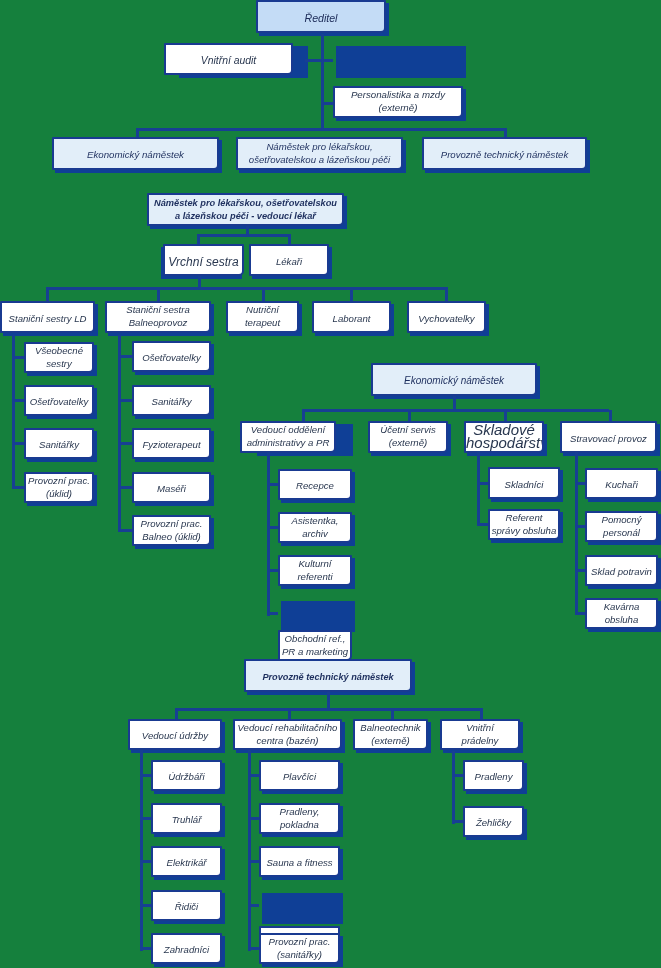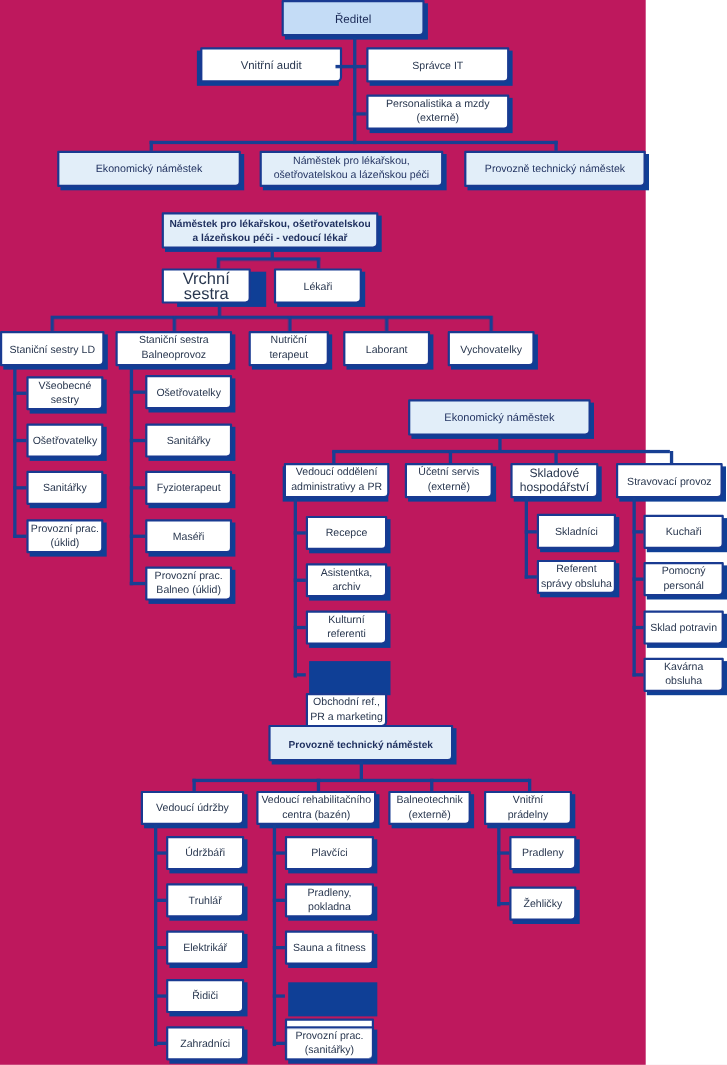--- a/index.html
+++ b/index.html
@@ -1,17 +1,17 @@
 <!DOCTYPE html>
 <html><head>
 <meta charset="utf-8">
 <style>
   html,body{margin:0;padding:0;background:#ffffff;}
   body{width:661px;height:968px;font-family:"Liberation Sans", sans-serif;overflow:hidden;}
-  #chart{position:relative;width:587px;height:968px;background:#be185d;}
+  #chart{position:relative;width:661px;height:968px;background:#15803d;font-style:italic;}
   .box{position:absolute;box-sizing:border-box;border:2px solid #193a91;background:#ffffff;
        border-radius:1px 1px 5px 1px;display:flex;align-items:center;justify-content:center;
        text-align:center;color:#29374f;z-index:3;overflow:hidden;}
   .box .lbl{display:block;width:100%;line-height:12.6px;transform:translate3d(0,1.6px,0);}
   .box.ml .lbl{transform:translate3d(0,0.2px,0);}
   .box .lbl span{display:block;}
   .box.fill{background:#e2eef9;color:#1e2f5e;}
   .box.darkfill{background:#c4dcf6;color:#1b2a57;}
   .box.bold{font-weight:bold;}
   .shadow{position:absolute;background:#0f3f96;z-index:2;}
@@ -90,31 +90,26 @@
 <div class="ln" style="left:452px;top:751px;width:3px;height:73px;"></div>
 <div class="ln" style="left:452px;top:774px;width:11px;height:3px;"></div>
 <div class="ln" style="left:452px;top:820px;width:11px;height:3px;"></div>
 <div class="shadow" style="left:259px;top:3px;width:130px;height:33px;"></div>
 <div class="box darkfill" style="left:256px;top:0px;width:130px;height:33px;font-size:10.6px;">
       <div class="lbl">
         <span>Ředitel</span>
       </div>
     </div>
 <div class="shadow" style="left:179px;top:46px;width:129px;height:32px;"></div>
-<div class="box" style="left:182px;top:43px;width:129px;height:32px;font-size:10.4px;">
+<div class="box" style="left:164px;top:43px;width:129px;height:32px;font-size:10.4px;">
       <div class="lbl">
         <span>Vnitřní audit</span>
       </div>
     </div>
 <div class="shadow" style="left:336px;top:46px;width:130px;height:32px;"></div>
-<div class="box" style="left:333px;top:43px;width:130px;height:32px;font-size:9.6px;">
-      <div class="lbl">
-        <span>Správce IT</span>
-      </div>
-    </div>
 <div class="shadow" style="left:336px;top:89px;width:130px;height:32px;"></div>
 <div class="box ml" style="left:333px;top:86px;width:130px;height:32px;font-size:9.7px;">
       <div class="lbl">
         <span>Personalistika a mzdy</span>
         <span>(externě)</span>
       </div>
     </div>
 <div class="shadow" style="left:55px;top:140px;width:167px;height:33px;"></div>
 <div class="box fill" style="left:52px;top:137px;width:167px;height:33px;font-size:9.7px;">
       <div class="lbl">
@@ -135,21 +130,21 @@
       </div>
     </div>
 <div class="shadow" style="left:150px;top:196px;width:197px;height:33px;"></div>
 <div class="box ml fill bold" style="left:147px;top:193px;width:197px;height:33px;font-size:9.25px;">
       <div class="lbl">
         <span>Náměstek pro lékařskou, ošetřovatelskou</span>
         <span>a lázeňskou péči - vedoucí lékař</span>
       </div>
     </div>
 <div class="shadow" style="left:161px;top:247px;width:81px;height:32px;"></div>
-<div class="box" style="left:147px;top:244px;width:81px;height:32px;font-size:15px;justify-content:center;">
+<div class="box" style="left:163px;top:244px;width:81px;height:32px;font-size:12px;justify-content:center;">
       <div class="lbl">
         <span>Vrchní sestra</span>
       </div>
     </div>
 <div class="shadow" style="left:252px;top:247px;width:80px;height:32px;"></div>
 <div class="box" style="left:249px;top:244px;width:80px;height:32px;font-size:9.6px;">
       <div class="lbl">
         <span>Lékaři</span>
       </div>
     </div>
@@ -242,35 +237,35 @@
         <span>Balneo (úklid)</span>
       </div>
     </div>
 <div class="shadow" style="left:374px;top:366px;width:166px;height:33px;"></div>
 <div class="box fill" style="left:371px;top:363px;width:166px;height:33px;font-size:10px;">
       <div class="lbl">
         <span>Ekonomický náměstek</span>
       </div>
     </div>
 <div class="shadow" style="left:257px;top:424px;width:96px;height:32px;"></div>
-<div class="box ml" style="left:258px;top:421px;width:96px;height:32px;font-size:9.6px;">
+<div class="box ml" style="left:240px;top:421px;width:96px;height:32px;font-size:9.6px;">
       <div class="lbl">
         <span>Vedoucí oddělení</span>
         <span>administrativy a PR</span>
       </div>
     </div>
 <div class="shadow" style="left:371px;top:424px;width:80px;height:32px;"></div>
 <div class="box ml" style="left:368px;top:421px;width:80px;height:32px;font-size:9.6px;">
       <div class="lbl">
         <span>Účetní servis</span>
         <span>(externě)</span>
       </div>
     </div>
 <div class="shadow" style="left:467px;top:424px;width:80px;height:32px;"></div>
-<div class="box ml" style="left:464px;top:421px;width:80px;height:32px;font-size:11px;">
+<div class="box ml" style="left:464px;top:421px;width:80px;height:32px;font-size:15px;">
       <div class="lbl">
         <span>Skladové</span>
         <span>hospodářství</span>
       </div>
     </div>
 <div class="shadow" style="left:563px;top:424px;width:97px;height:32px;"></div>
 <div class="box" style="left:560px;top:421px;width:97px;height:32px;font-size:9.6px;">
       <div class="lbl">
         <span>Stravovací provoz</span>
       </div>

